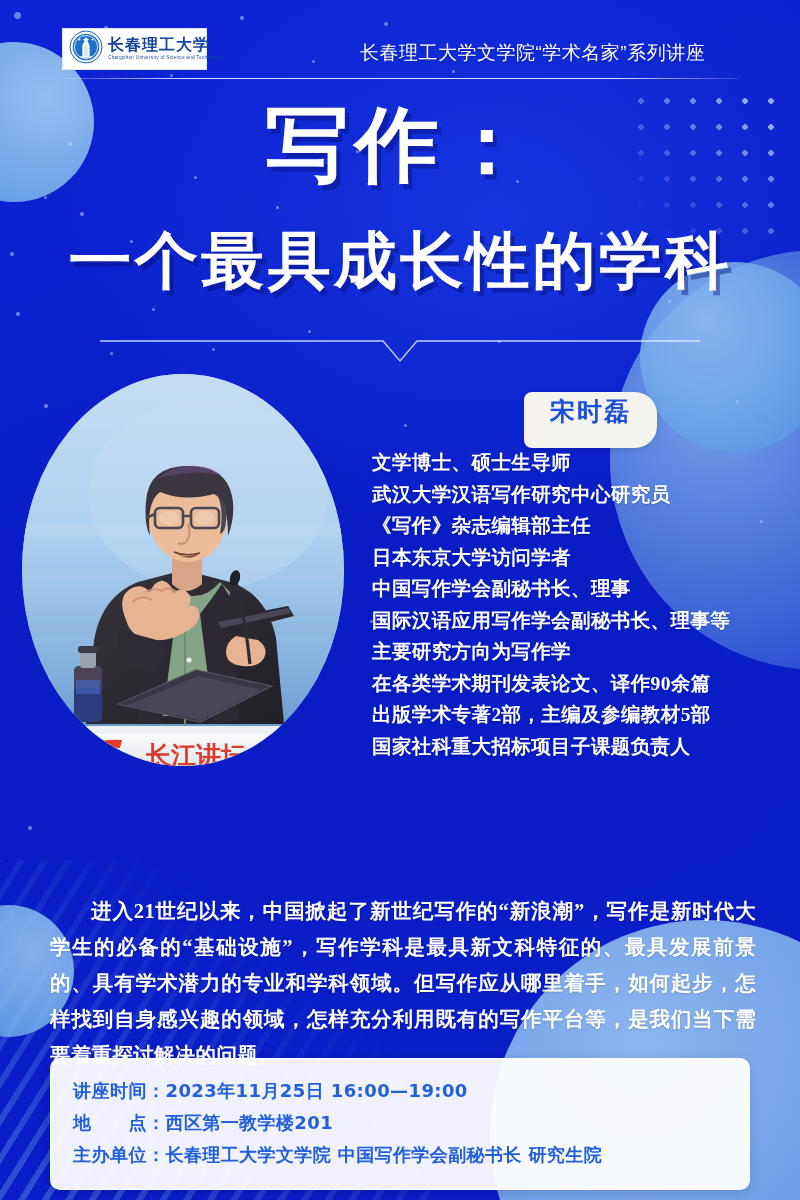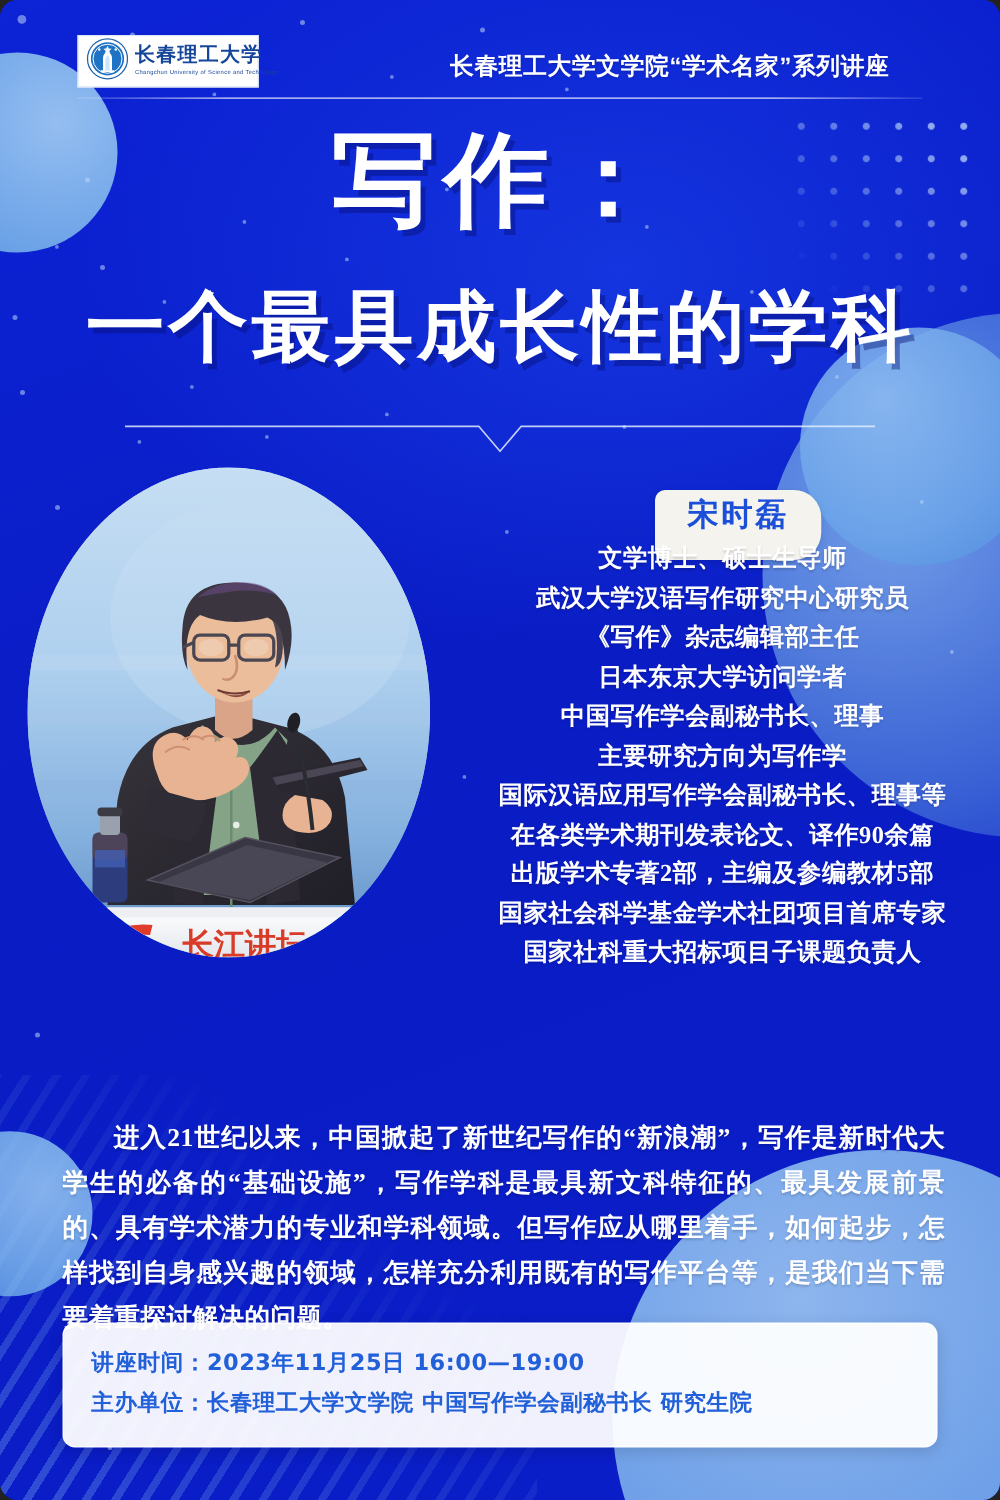--- a/index.html
+++ b/index.html
@@ -9,21 +9,20 @@
   }
   #poster {
     position: relative;
     width: 800px;
     height: 1200px;
     overflow: hidden;
     background: #0B1FCE;
     font-family: "Liberation Sans", "DejaVu Sans", sans-serif;
     color: #fff;
     user-select: none;
-    border-radius: 14px;
   }
 
   
   .bg-base {
     position: absolute;
     inset: 0;
     background:
       radial-gradient(ellipse 700px 500px at 62% 18%, #1435DF 0%, rgba(20,53,223,0) 62%),
       linear-gradient(160deg, #0C23D6 0%, #0A1CC4 45%, #0A1EC8 100%);
   }
@@ -133,21 +132,21 @@
     letter-spacing: .25px;
     white-space: nowrap;
     margin-top: 3px;
     transform: scale(1.06);
     transform-origin: left center;
   }
   .series-title {
     position: absolute;
     left: 360px; top: 40px;
     font-size: 19px;
-    font-weight: 700;
+    font-weight: 400;
     letter-spacing: .5px;
     color: #fff;
     white-space: nowrap;
     text-shadow: 0 1px 2px rgba(0,0,0,.18);
   }
   .header-rule {
     position: absolute;
     left: 62px; right: 62px; top: 78px;
     height: 1px;
     background: linear-gradient(to right, rgba(255,255,255,.15), rgba(255,255,255,.85) 18%, rgba(255,255,255,.85) 82%, rgba(255,255,255,.15));
@@ -206,23 +205,22 @@
     color: #1B4FD8;
     font-family: "DejaVu Sans", sans-serif;
     font-weight: 700;
     font-size: 25px;
     letter-spacing: 2px;
     line-height: 1;
     box-shadow: 0 2px 6px rgba(0,0,0,.12);
   }
   .bio {
     position: absolute;
-    left: 372px; top: 432px;
+    left: 372px; top: 447px;
     width: 412px;
-    text-align: center;
   }
   .bio-line {
     font-family: "Liberation Serif", "DejaVu Serif", serif;
     font-weight: 700;
     font-size: 19.5px;
     line-height: 31.5px;
     color: #fff;
     letter-spacing: .4px;
     white-space: nowrap;
     text-shadow: 0 1px 2px rgba(0,0,0,.18);
@@ -464,34 +462,37 @@
   </div>
 
   <div class="name-badge">宋时磊</div>
 
   <div class="bio">
     <div class="bio-line">文学博士、硕士生导师</div>
     <div class="bio-line">武汉大学汉语写作研究中心研究员</div>
     <div class="bio-line">《写作》杂志编辑部主任</div>
     <div class="bio-line">日本东京大学访问学者</div>
     <div class="bio-line">中国写作学会副秘书长、理事</div>
+    <div class="bio-line">国际汉语应用写作学会副秘书长、理事等</div>
     <div class="bio-line">主要研究方向为写作学</div>
-    <div class="bio-line">国际汉语应用写作学会副秘书长、理事等</div>
     <div class="bio-line">在各类学术期刊发表论文、译作90余篇</div>
     <div class="bio-line">出版学术专著2部，主编及参编教材5部</div>
-    <div class="bio-line">国家社会科学基金学术社团项目首席专家</div>
     <div class="bio-line">国家社科重大招标项目子课题负责人</div>
   </div>
 
   <div class="intro-body">进入21世纪以来，中国掀起了新世纪写作的“新浪潮”，写作是新时代大学生的必备的“基础设施”，写作学科是最具新文科特征的、最具发展前景的、具有学术潜力的专业和学科领域。但写作应从哪里着手，如何起步，怎样找到自身感兴趣的领域，怎样充分利用既有的写作平台等，是我们当下需要着重探讨解决的问题。</div>
 
   <div class="info-box">
     <div class="info-row">
       <span class="info-label">讲座时间：</span>
       <span class="info-value">2023年11月25日  16:00—19:00</span>
     </div>
     <div class="info-row">
+      <span class="info-label">地　　点：</span>
+      <span class="info-value">西区第一教学楼201</span>
+    </div>
+    <div class="info-row">
       <span class="info-label">主办单位：</span>
       <span class="info-value">长春理工大学文学院  中国写作学会副秘书长  研究生院</span>
     </div>
   </div>
 
 </div>
 
 </body></html>

